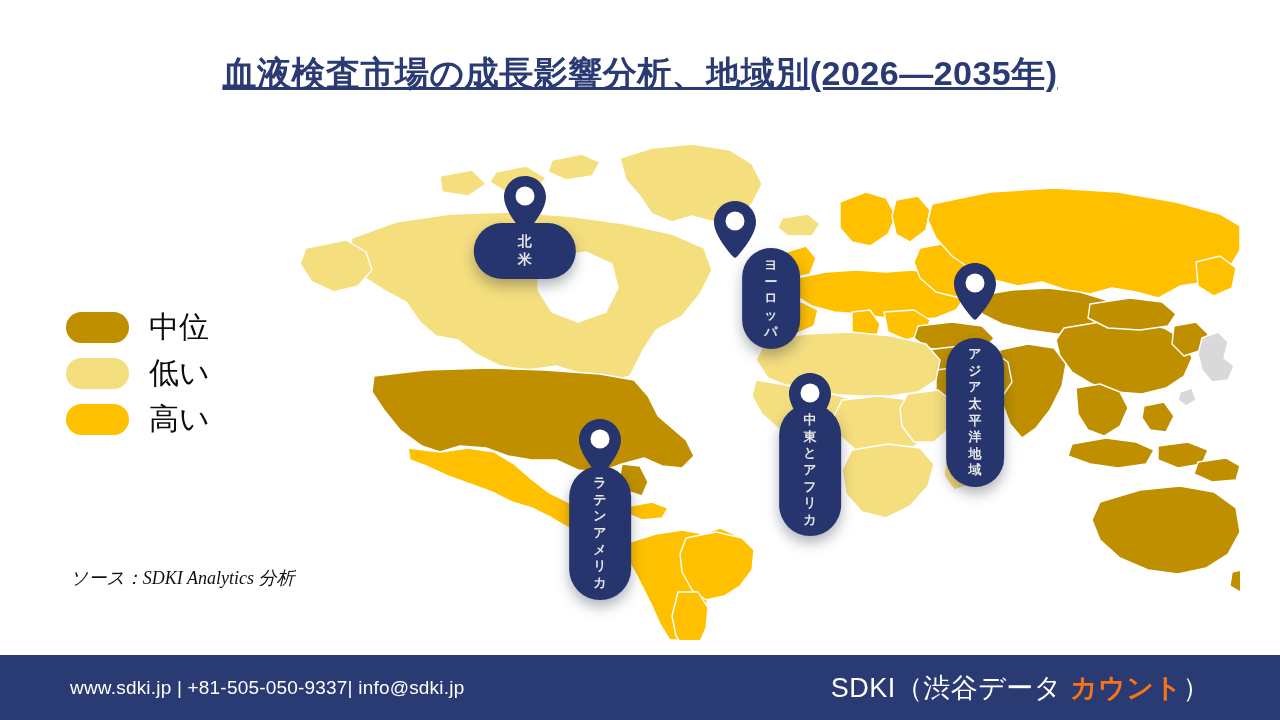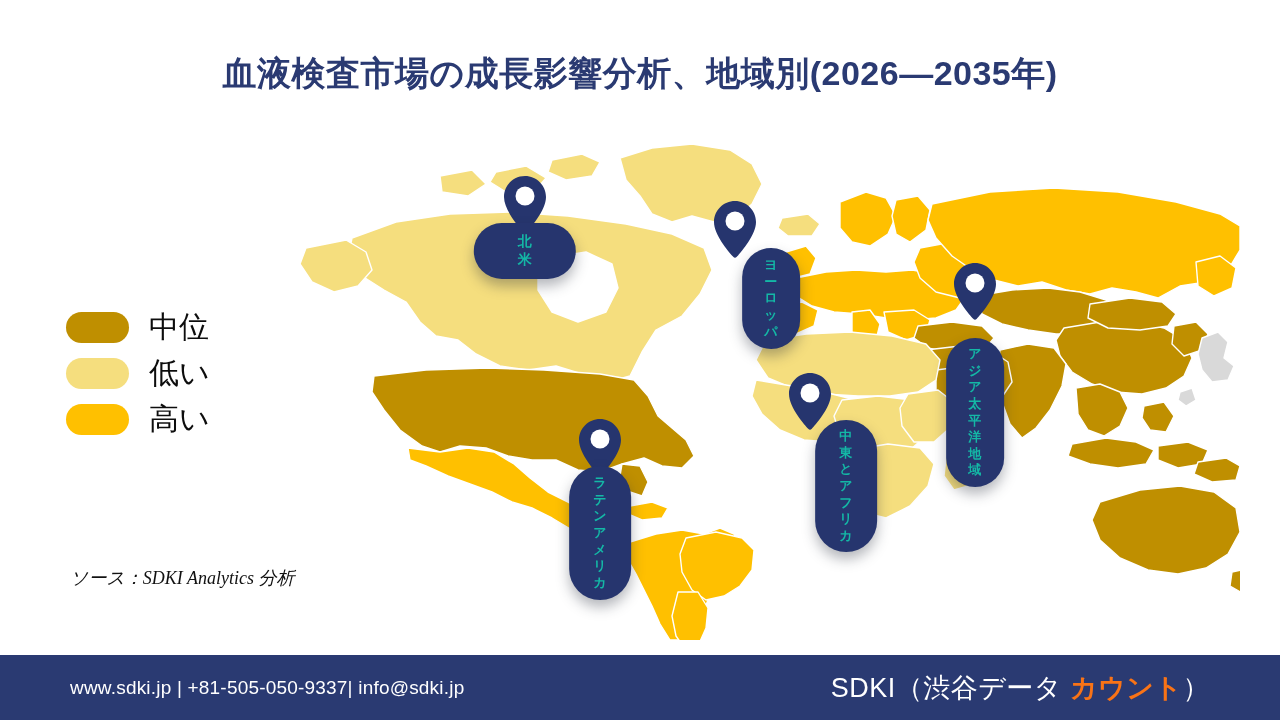--- a/index.html
+++ b/index.html
@@ -26,20 +26,21 @@
     top: 52px;
     left: 0;
     width: 1280px;
     text-align: center;
     font-size: 34px;
     font-weight: 700;
     color: #2A3A72;
     letter-spacing: 0.5px;
     line-height: 1.25;
     white-space: nowrap;
+    text-decoration: underline;
   }
 
   
   .legend {
     position: absolute;
     left: 66px;
     top: 312px;
     display: flex;
     flex-direction: column;
     gap: 15px;
@@ -98,44 +99,44 @@
     width: 46px;
     height: 60px;
   }
   .pin-marker svg { display: block; width: 46px; height: 60px; }
 
   .pin-badge {
     position: absolute;
     left: 50%;
     transform: translateX(-50%);
     background: #26356E;
-    color: #14b8a6;
+    color: #e5e5e5;
     border-radius: 999px;
     padding: 9px 26px;
     font-size: 13px;
     font-weight: 700;
     line-height: 1.28;
-    text-align: left;
+    text-align: right;
     white-space: pre-line;
     box-shadow: 0 7px 13px rgba(40,45,60,0.35);
     letter-spacing: 0.4px;
   }
 
   
   #pin-north-america { left: 455px; top: 175px; width: 140px; }
   #pin-north-america .pin-badge { top: 48px; padding: 10px 44px; font-size: 14px; }
 
   #pin-europe { left: 680px; top: 200px; width: 110px; }
   #pin-europe .pin-badge { top: 48px; padding: 9px 22px; margin-left: 36px; }
 
   #pin-asia-pacific { left: 920px; top: 262px; width: 110px; }
   #pin-asia-pacific .pin-badge { top: 48px; padding: 8px 22px; margin-top: 28px; }
 
   #pin-middle-east-africa { left: 755px; top: 372px; width: 110px; }
-  #pin-middle-east-africa .pin-badge { top: 48px; padding: 8px 24px; margin-left: 36px; }
+  #pin-middle-east-africa .pin-badge { top: 32px; padding: 8px 24px; }
 
   #pin-latin-america { left: 545px; top: 418px; width: 110px; }
   #pin-latin-america .pin-badge { top: 48px; padding: 9px 24px; }
 
   
   .footer {
     position: absolute;
     left: 0;
     bottom: 0;
     width: 1280px;

